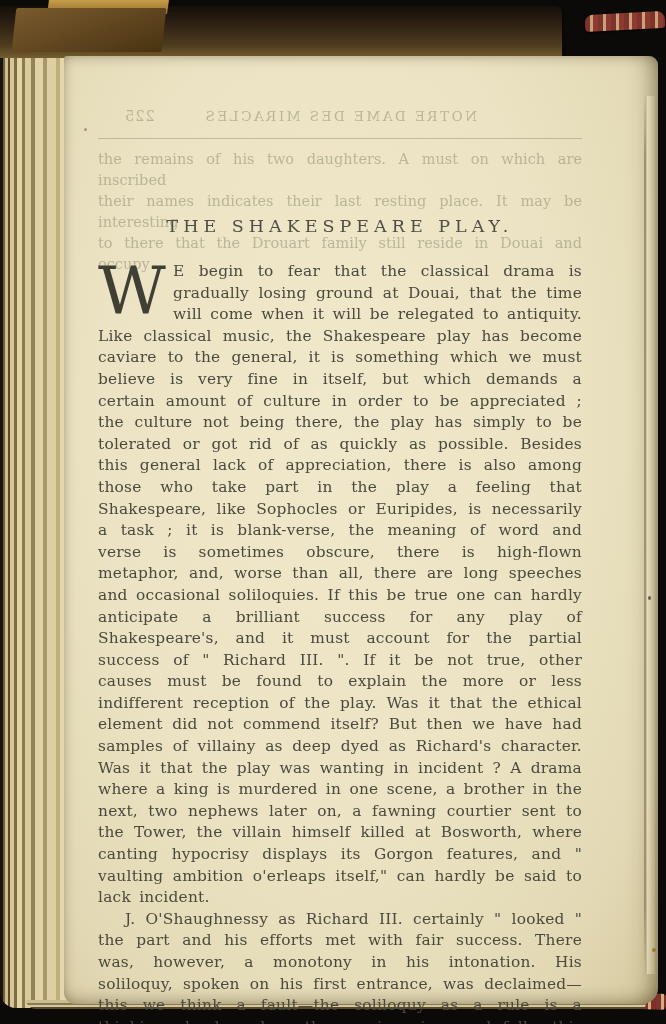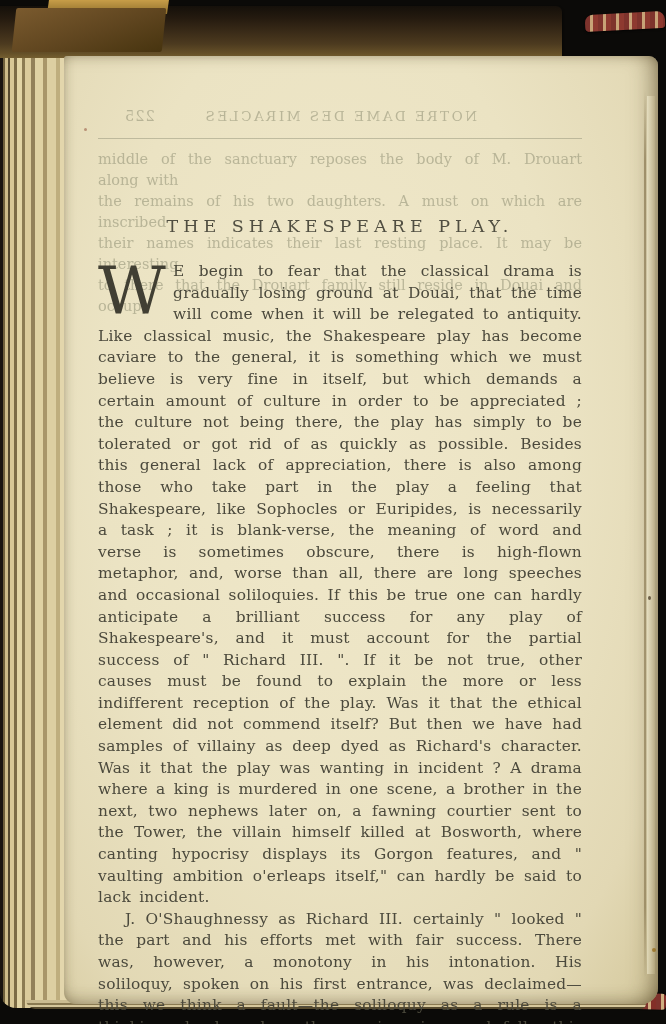--- a/index.html
+++ b/index.html
@@ -89,21 +89,20 @@
   <div class="page">
     <div class="gutter-light"></div>
     <div class="gutter-fold"></div>
 
     <div class="ghost">
       <div class="ghost-head-row">
         <span class="ghost-num">225</span>
         <span class="ghost-header">NOTRE DAME DES MIRACLES</span>
       </div>
       <div class="ghost-rule"></div>
-      <p class="ghost-line">middle of the sanctuary reposes the body of M. Drouart along with</p>
       <p class="ghost-line">the remains of his two daughters. A must on which are inscribed</p>
       <p class="ghost-line">their names indicates their last resting place. It may be interesting</p>
       <p class="ghost-line">to there that the Drouart family still reside in Douai and occupy</p>
     </div>
 
     <div class="content">
       <h1 class="title">THE SHAKESPEARE PLAY.</h1>
       <p class="para"><span class="dropcap">W</span><span>E begin to fear that the classical drama is gradually losing ground at Douai, that the time will come when it will be relegated to antiquity. Like classical music, the Shakespeare play has become caviare to the general, it is something which we must believe is very fine in itself, but which demands a certain amount of culture in order to be appreciated ; the culture not being there, the play has simply to be tolerated or got rid of as quickly as possible. Besides this general lack of appreciation, there is also among those who take part in the play a feeling that Shakespeare, like Sophocles or Euripides, is necessarily a task ; it is blank-verse, the meaning of word and verse is sometimes obscure, there is high-flown metaphor, and, worse than all, there are long speeches and occasional soliloquies. If this be true one can hardly anticipate a brilliant success for any play of Shakespeare's, and it must account for the partial success of " Richard III. ". If it be not true, other causes must be found to explain the more or less indifferent reception of the play. Was it that the ethical element did not commend itself? But then we have had samples of villainy as deep dyed as Richard's character. Was it that the play was wanting in incident ? A drama where a king is murdered in one scene, a brother in the next, two nephews later on, a fawning courtier sent to the Tower, the villain himself killed at Bosworth, where canting hypocrisy displays its Gorgon features, and " vaulting ambition o'erleaps itself," can hardly be said to lack incident.</span></p>
       <p class="para indent">J. O'Shaughnessy as Richard III. certainly " looked " the part and his efforts met with fair success. There was, however, a monotony in his intonation. His soliloquy, spoken on his first entrance, was declaimed—this we think a fault—the soliloquy as a rule is a thinking aloud, and as the passion rises and falls, this should be so modulated, but the inflections remain always in the low key. " To thunder in the index " is not the rule of the drama</p>
     </div>

